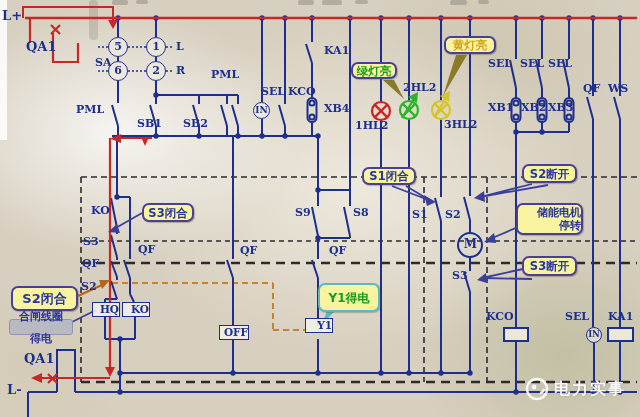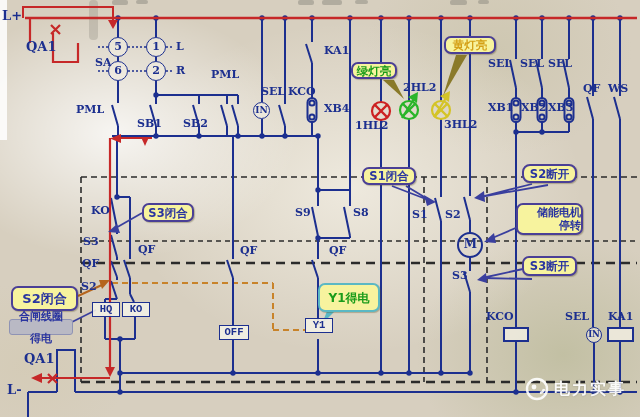--- a/index.html
+++ b/index.html
@@ -20,22 +20,22 @@
     white-space:nowrap;letter-spacing:0px;
   }
   .big{font-size:13px;}
   .circ{
     position:absolute;border:1.7px solid #1c2f8f;border-radius:50%;
     color:#1c2f8f;font-weight:bold;text-align:center;background:rgba(242,239,228,.55);
     box-sizing:border-box;
   }
   .boxlbl{
     position:absolute;border:1.6px solid #1c2f8f;color:#1c2f8f;font-weight:bold;
-    font-size:10.5px;line-height:13px;text-align:center;height:13px;
-    background:rgba(242,239,228,.9);box-sizing:content-box;font-family:Liberation Mono, monospace;
+    font-size:10.5px;line-height:13px;text-align:right;height:13px;
+    background:rgba(242,239,228,.9);box-sizing:content-box;
   }
   .callout{
     position:absolute;background:#f7f39e;border:2px solid #4a3f96;border-radius:7px;
     font-family:"DejaVu Sans", sans-serif;font-weight:bold;font-size:12px;
     display:flex;flex-direction:column;align-items:center;justify-content:center;
     text-align:center;line-height:14px;box-sizing:border-box;color:#2a35a0;
     box-shadow:1px 1px 1px rgba(90,80,40,.35);
   }
   .callout.gray{background:#b9b9c4;border:1.6px solid #8f93b4;border-radius:3px;box-shadow:none;}
   .callout.teal{border-color:#5bb8c4;}
@@ -319,21 +319,21 @@
 
   <div class="callout" style="left:351px;top:62px;width:46px;height:17px;font-size:11.5px;">
     <span class="t-green">绿灯亮</span>
   </div>
   <div class="callout" style="left:444px;top:36px;width:52px;height:18px;font-size:11.5px;">
     <span class="t-orange">黄灯亮</span>
   </div>
   <div class="callout" style="left:362px;top:167px;width:54px;height:18px;font-size:11.5px;">
     <span>S1闭合</span>
   </div>
-  <div class="callout" style="left:522px;top:164px;width:55px;height:19px;font-size:11.5px;border-radius:8px;">
+  <div class="callout" style="left:522px;top:164px;width:55px;height:19px;font-size:11.5px;">
     <span>S2断开</span>
   </div>
   <div class="callout" style="left:516px;top:203px;width:67px;height:32px;font-size:11px;line-height:13px;align-items:flex-end;">
     <span>储能电机</span>
     <span>停转</span>
   </div>
   <div class="callout" style="left:522px;top:256px;width:55px;height:20px;font-size:11.5px;">
     <span>S3断开</span>
   </div>
   <div class="callout" style="left:142px;top:203px;width:52px;height:19px;font-size:11.5px;">

